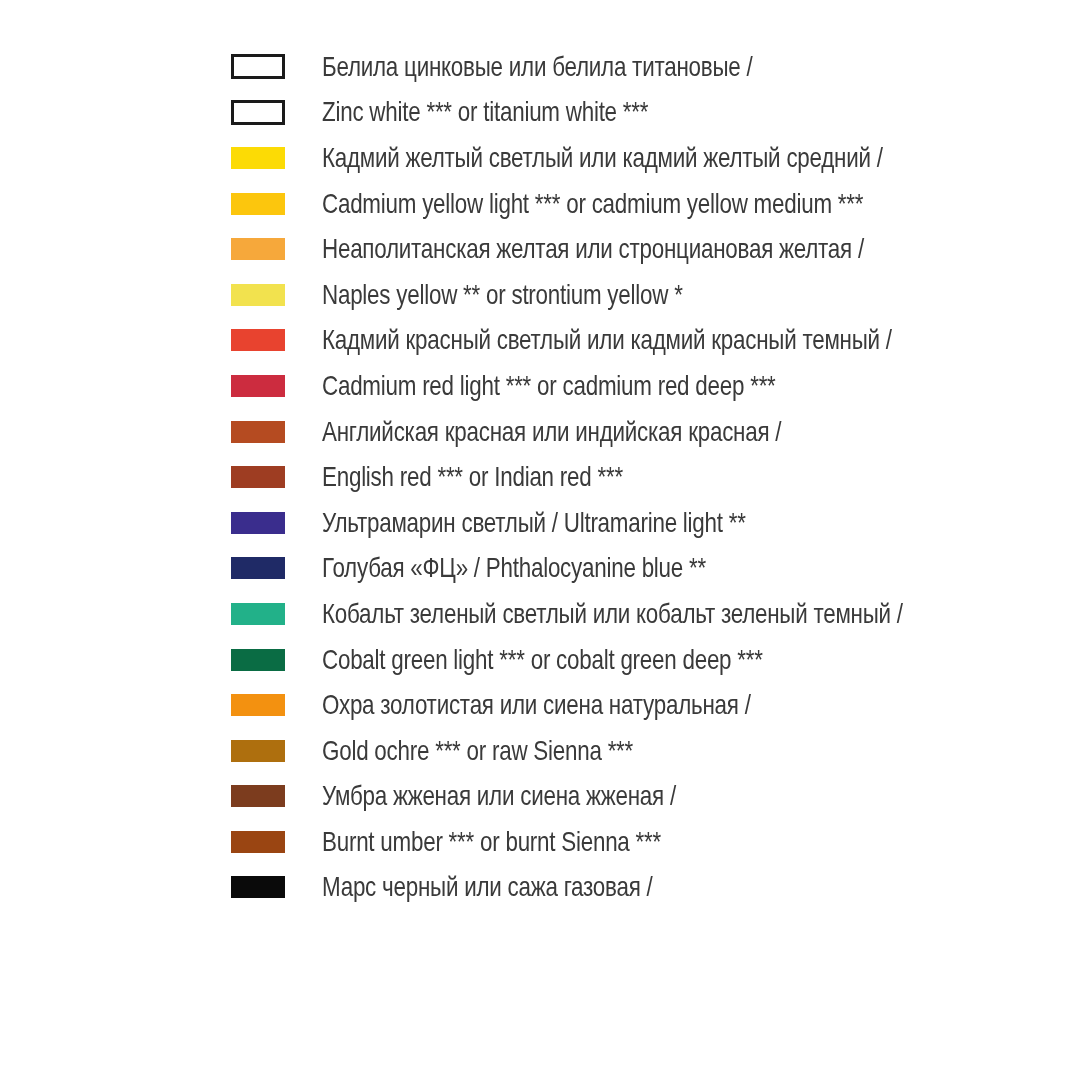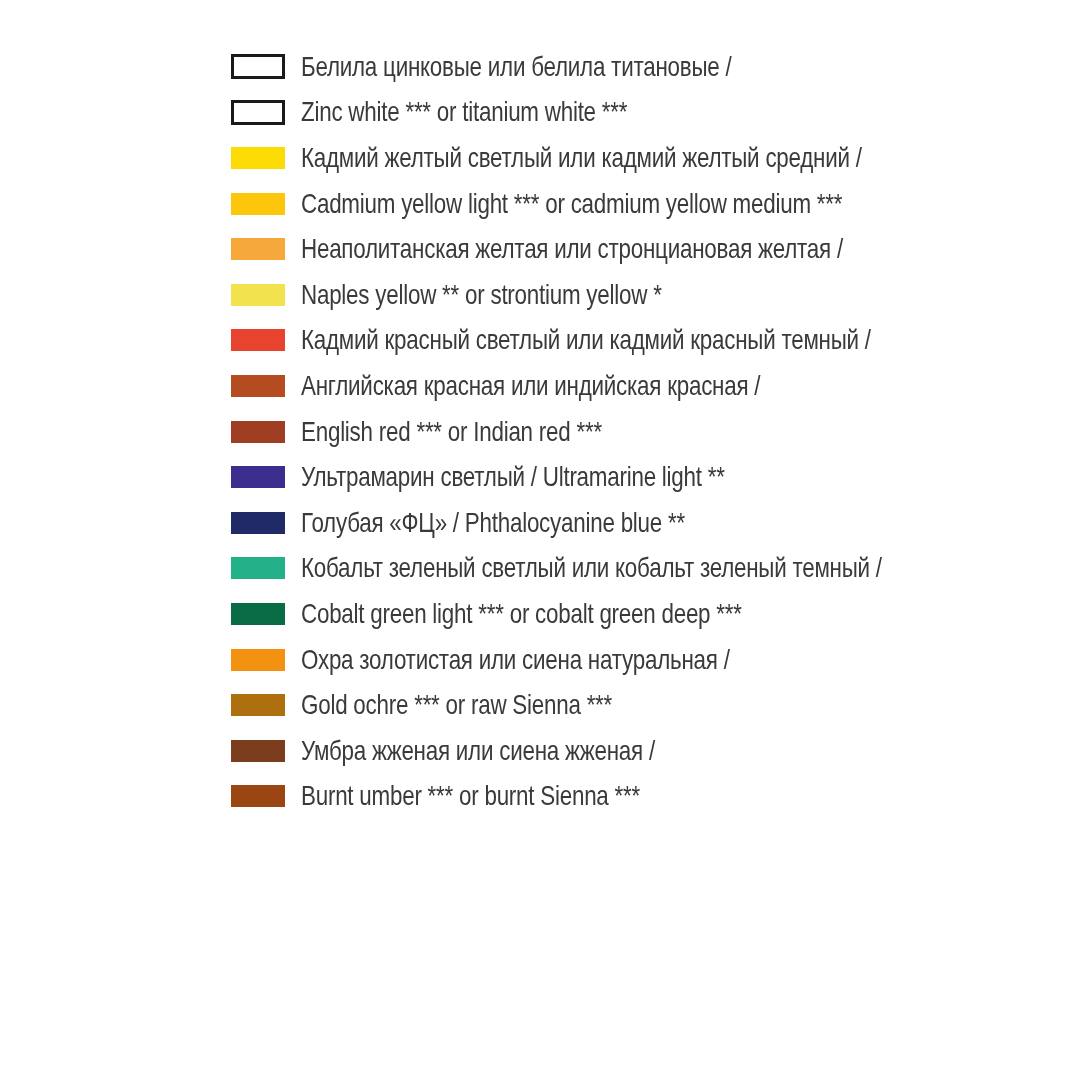--- a/index.html
+++ b/index.html
@@ -16,20 +16,21 @@
   }
   .legend {
     position: absolute;
     left: 231px;
     top: 44px;
   }
   .row {
     display: flex;
     align-items: center;
     height: 45.6px;
+    gap: 21px;
   }
   .swatch {
     flex: 0 0 auto;
     width: 54px;
     height: 22px;
     margin-right: 16px;
     box-sizing: border-box;
   }
   .swatch.outlined {
     height: 25px;
@@ -78,20 +79,24 @@
   <div class="row">
     <span class="swatch" style="background: rgb(242, 226, 78);"></span>
     <span class="label">Naples yellow ** or strontium yellow *</span>
   </div>
 
   <div class="row">
     <span class="swatch" style="background: rgb(232, 67, 47);"></span>
     <span class="label">Кадмий красный светлый или кадмий красный темный /</span>
   </div>
 
+  <div class="row">
+    <span class="swatch" style="background: rgb(204, 44, 63);"></span>
+    <span class="label">Cadmium red light *** or cadmium red deep ***</span>
+  </div>
 
   <div class="row">
     <span class="swatch" style="background: rgb(181, 75, 33);"></span>
     <span class="label">Английская красная или индийская красная /</span>
   </div>
 
   <div class="row">
     <span class="swatch" style="background: rgb(158, 61, 34);"></span>
     <span class="label">English red *** or Indian red ***</span>
   </div>
@@ -131,14 +136,18 @@
     <span class="label">Умбра жженая или сиена жженая /</span>
   </div>
 
   <div class="row">
     <span class="swatch" style="background: rgb(154, 69, 18);"></span>
     <span class="label">Burnt umber *** or burnt Sienna ***</span>
   </div>
 
 
 
+  <div class="row">
+    <span class="swatch" style="background: rgb(10, 10, 10);"></span>
+    <span class="label">Марс черный или сажа газовая /</span>
+  </div>
 
 </div>
 
 </body></html>

